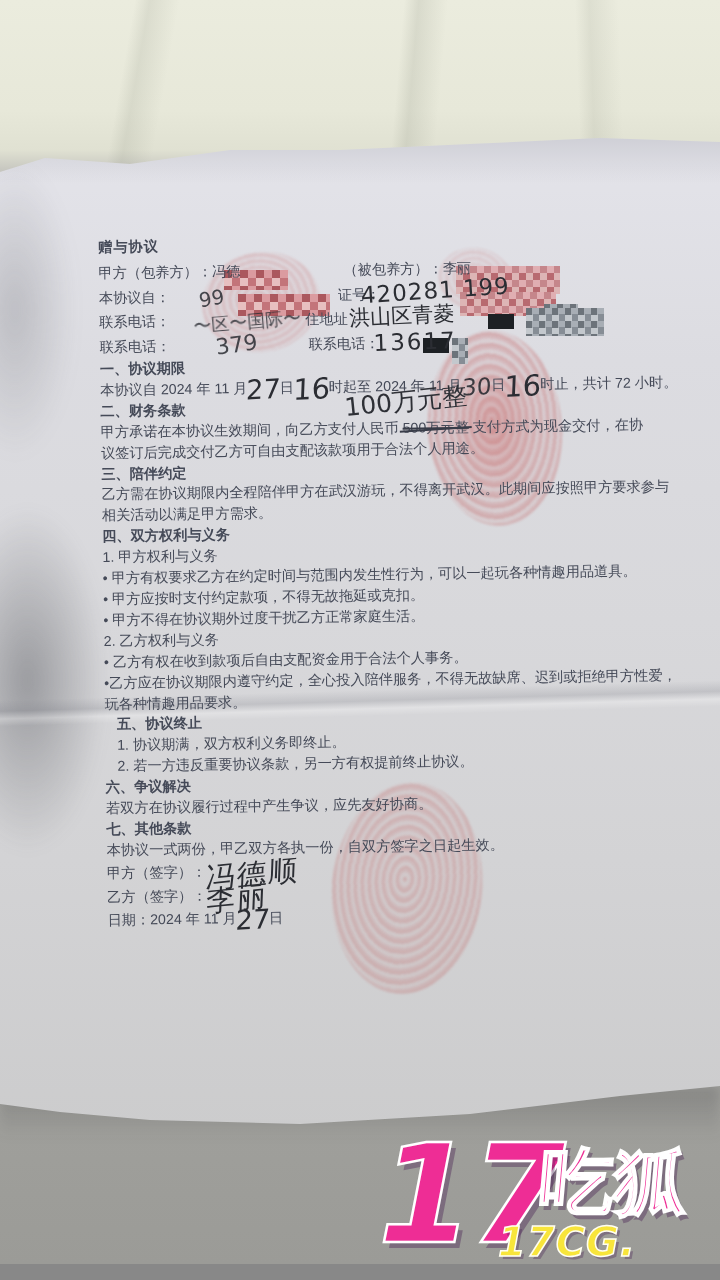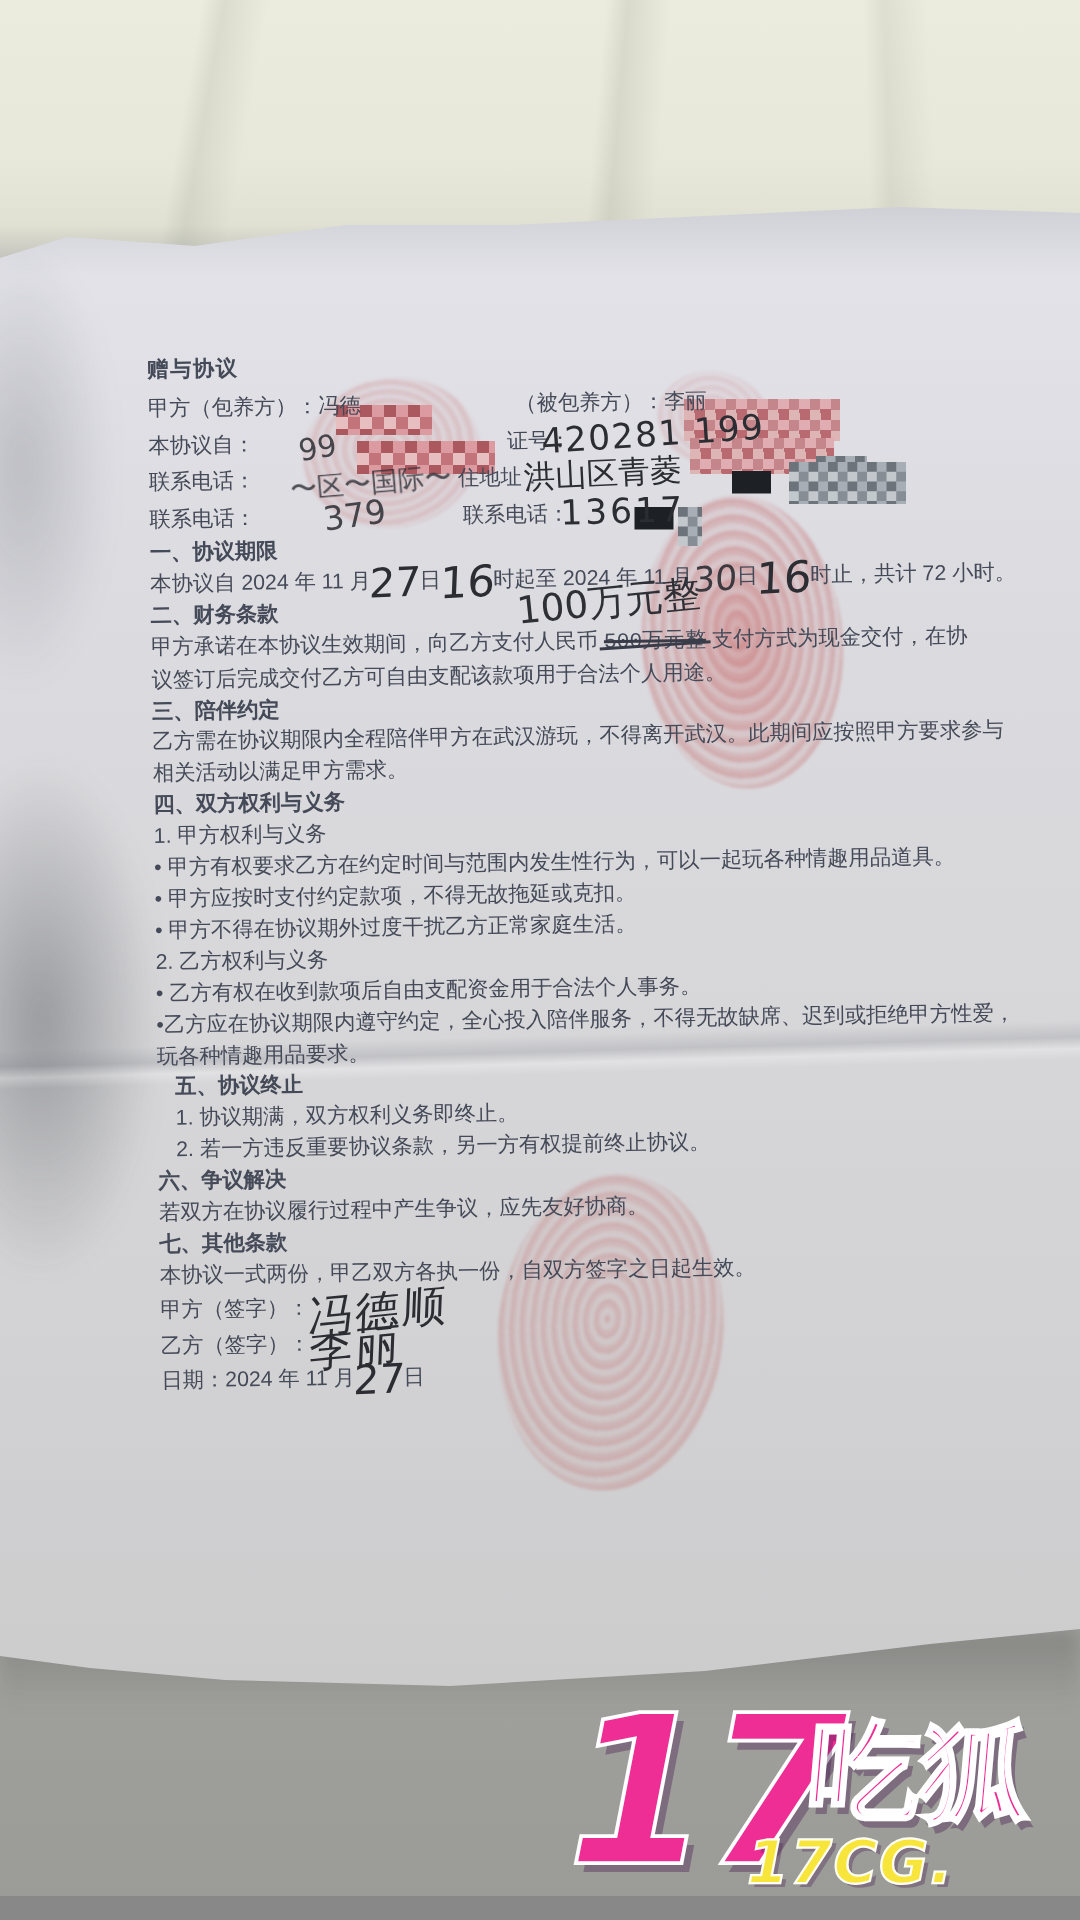--- a/index.html
+++ b/index.html
@@ -84,21 +84,21 @@
   .hw-tel-l{left:116px;top:100px;font-size:22px;transform:rotate(-7deg);opacity:.85;}
   .hw-tel-r{left:274px;top:99px;font-size:23px;letter-spacing:2px;transform:rotate(-1deg);}
   .hw-day{font-size:27px;vertical-align:-6px;line-height:0;margin:0 -1px;}
   .hw-hour{font-size:29px;vertical-align:-7px;line-height:0;margin:0 -1px;}
   .hw-day2{font-size:23px;vertical-align:-5px;line-height:0;opacity:.9;}
   .hw-amount{position:absolute;left:244px;top:-26px;font-size:25px;
              transform:rotate(-5deg);color:#2e3036;}
   .hw-sign{font-size:29px;vertical-align:-8px;line-height:0;letter-spacing:2px;
            transform:skew(-8deg) rotate(-5deg);}
   .strike{position:relative;text-decoration:line-through;
-          text-decoration-thickness:2px;text-decoration-color:#393d49;font-family:Liberation Mono, monospace;}
+          text-decoration-thickness:2px;text-decoration-color:#393d49;}
   .strike::after{content:"";position:absolute;left:-3px;right:-3px;top:60%;height:2px;
           background:#393d49;transform:rotate(-3deg);}
 
   
   .wm{position:absolute;left:370px;top:1130px;width:350px;height:148px;
       font-family:"DejaVu Sans","Liberation Sans",sans-serif;}
   .wm-big{position:absolute;left:8px;top:-4px;font-size:138px;line-height:1;
       font-weight:900;font-style:italic;letter-spacing:-4px;color:#ee2d95;
       -webkit-text-stroke:2.5px #ffffff;
       text-shadow:5px 6px 0 rgba(75,35,85,.40);}

